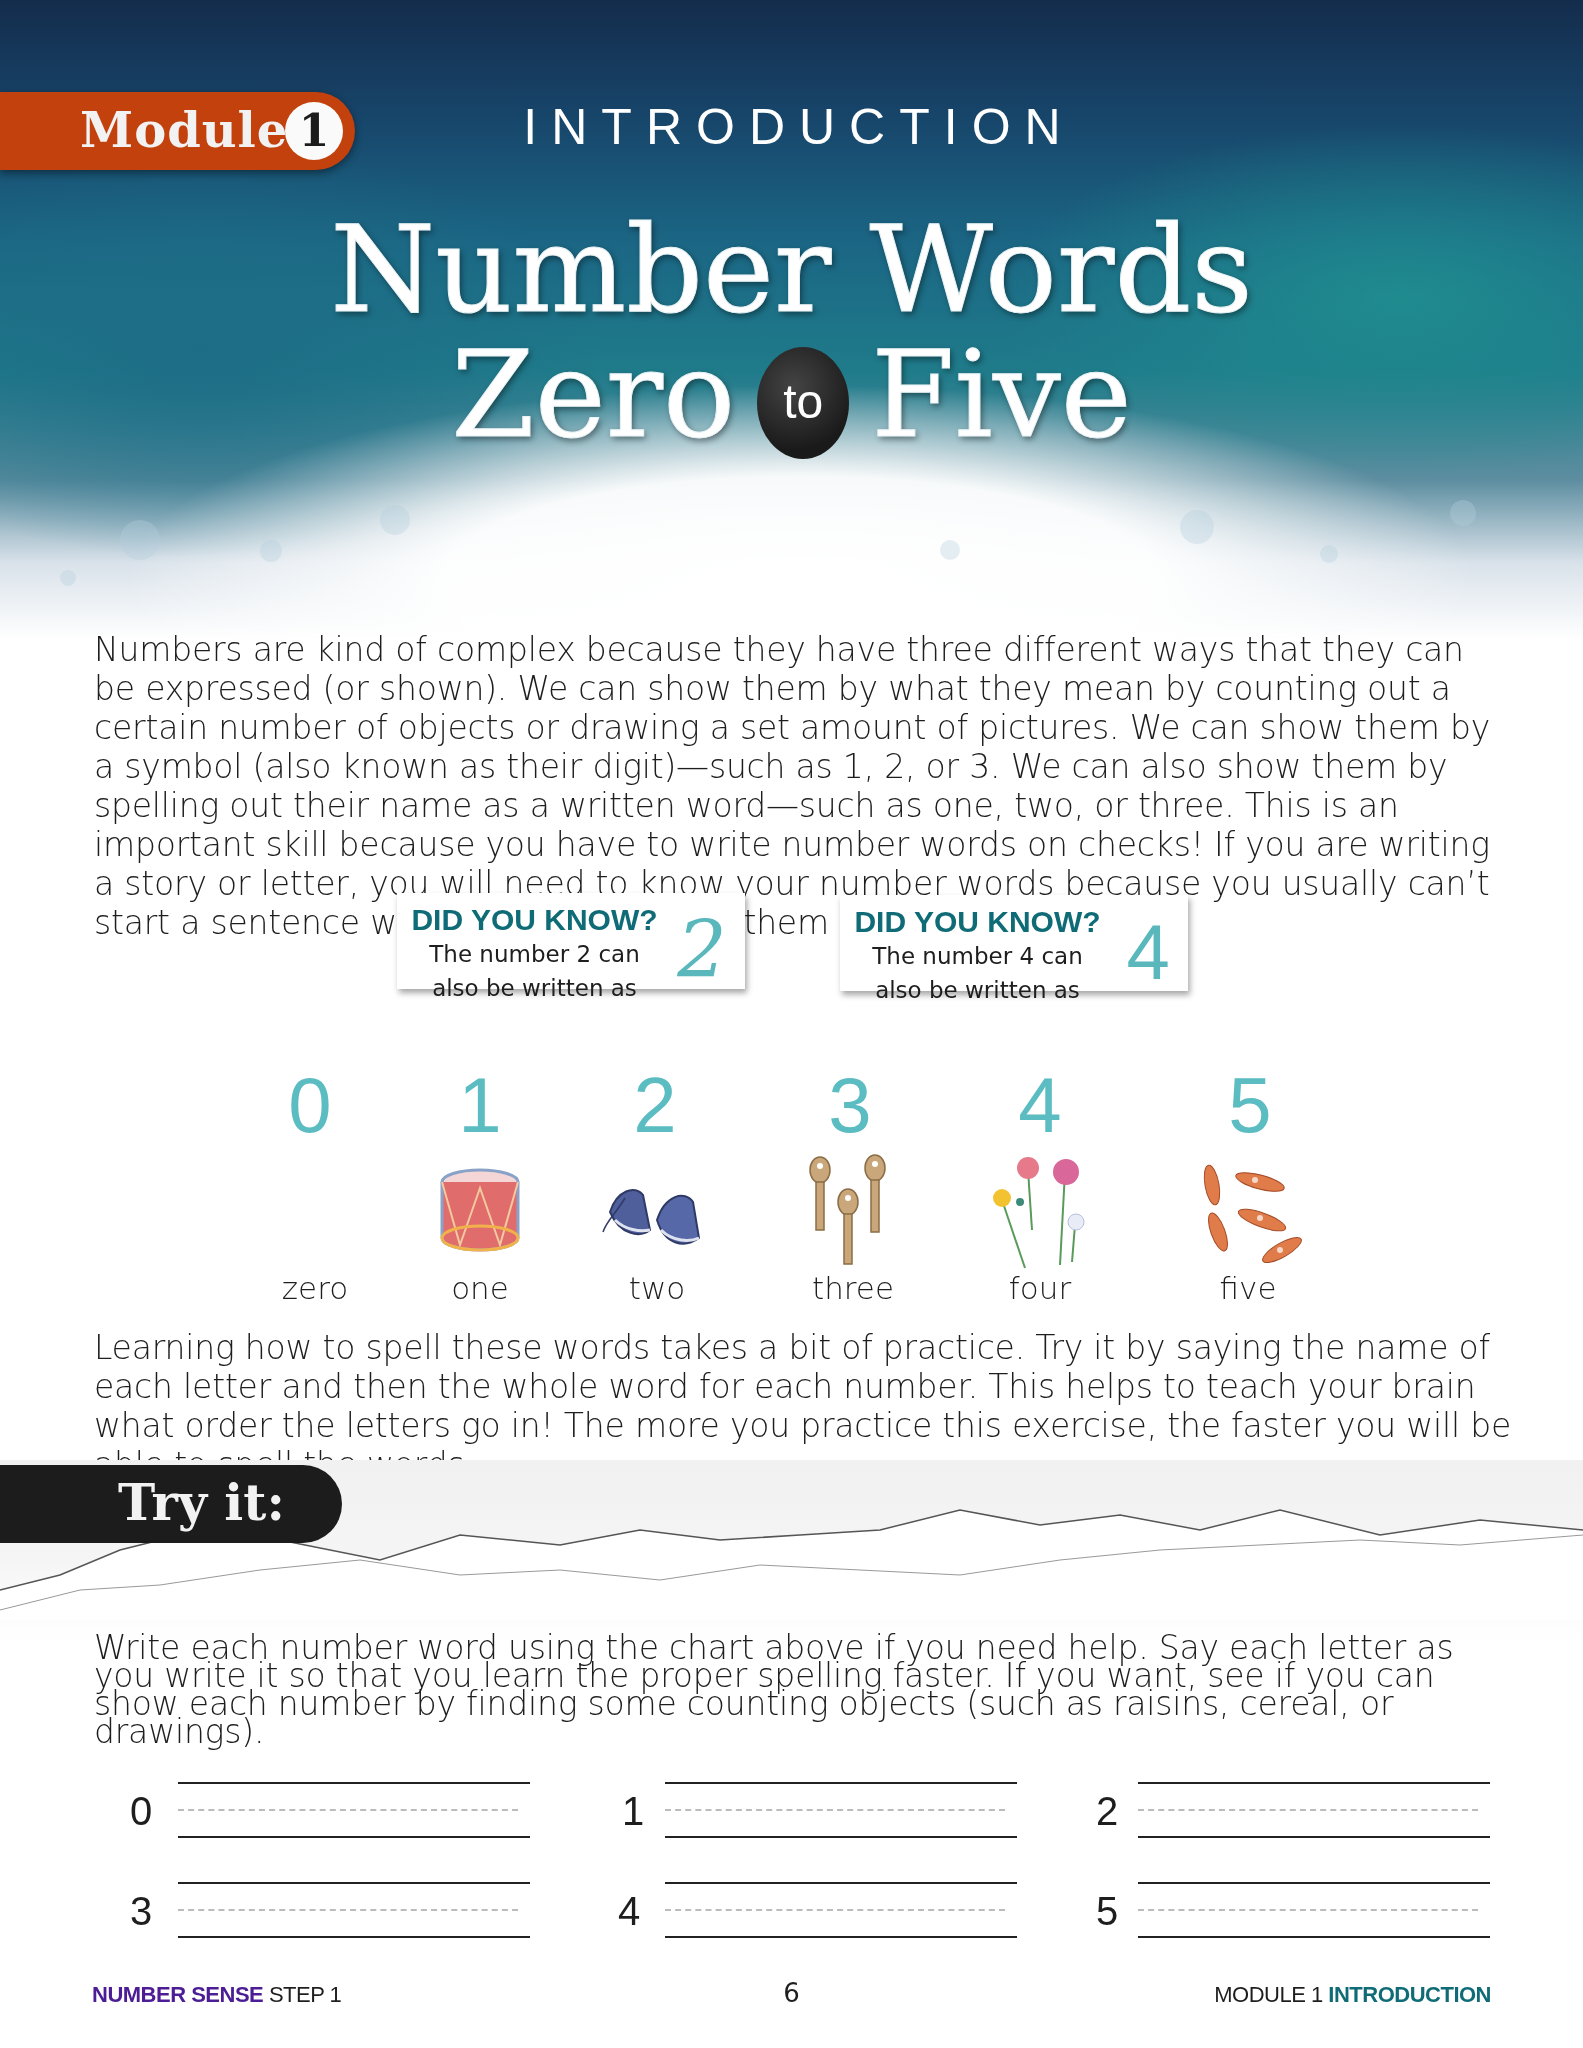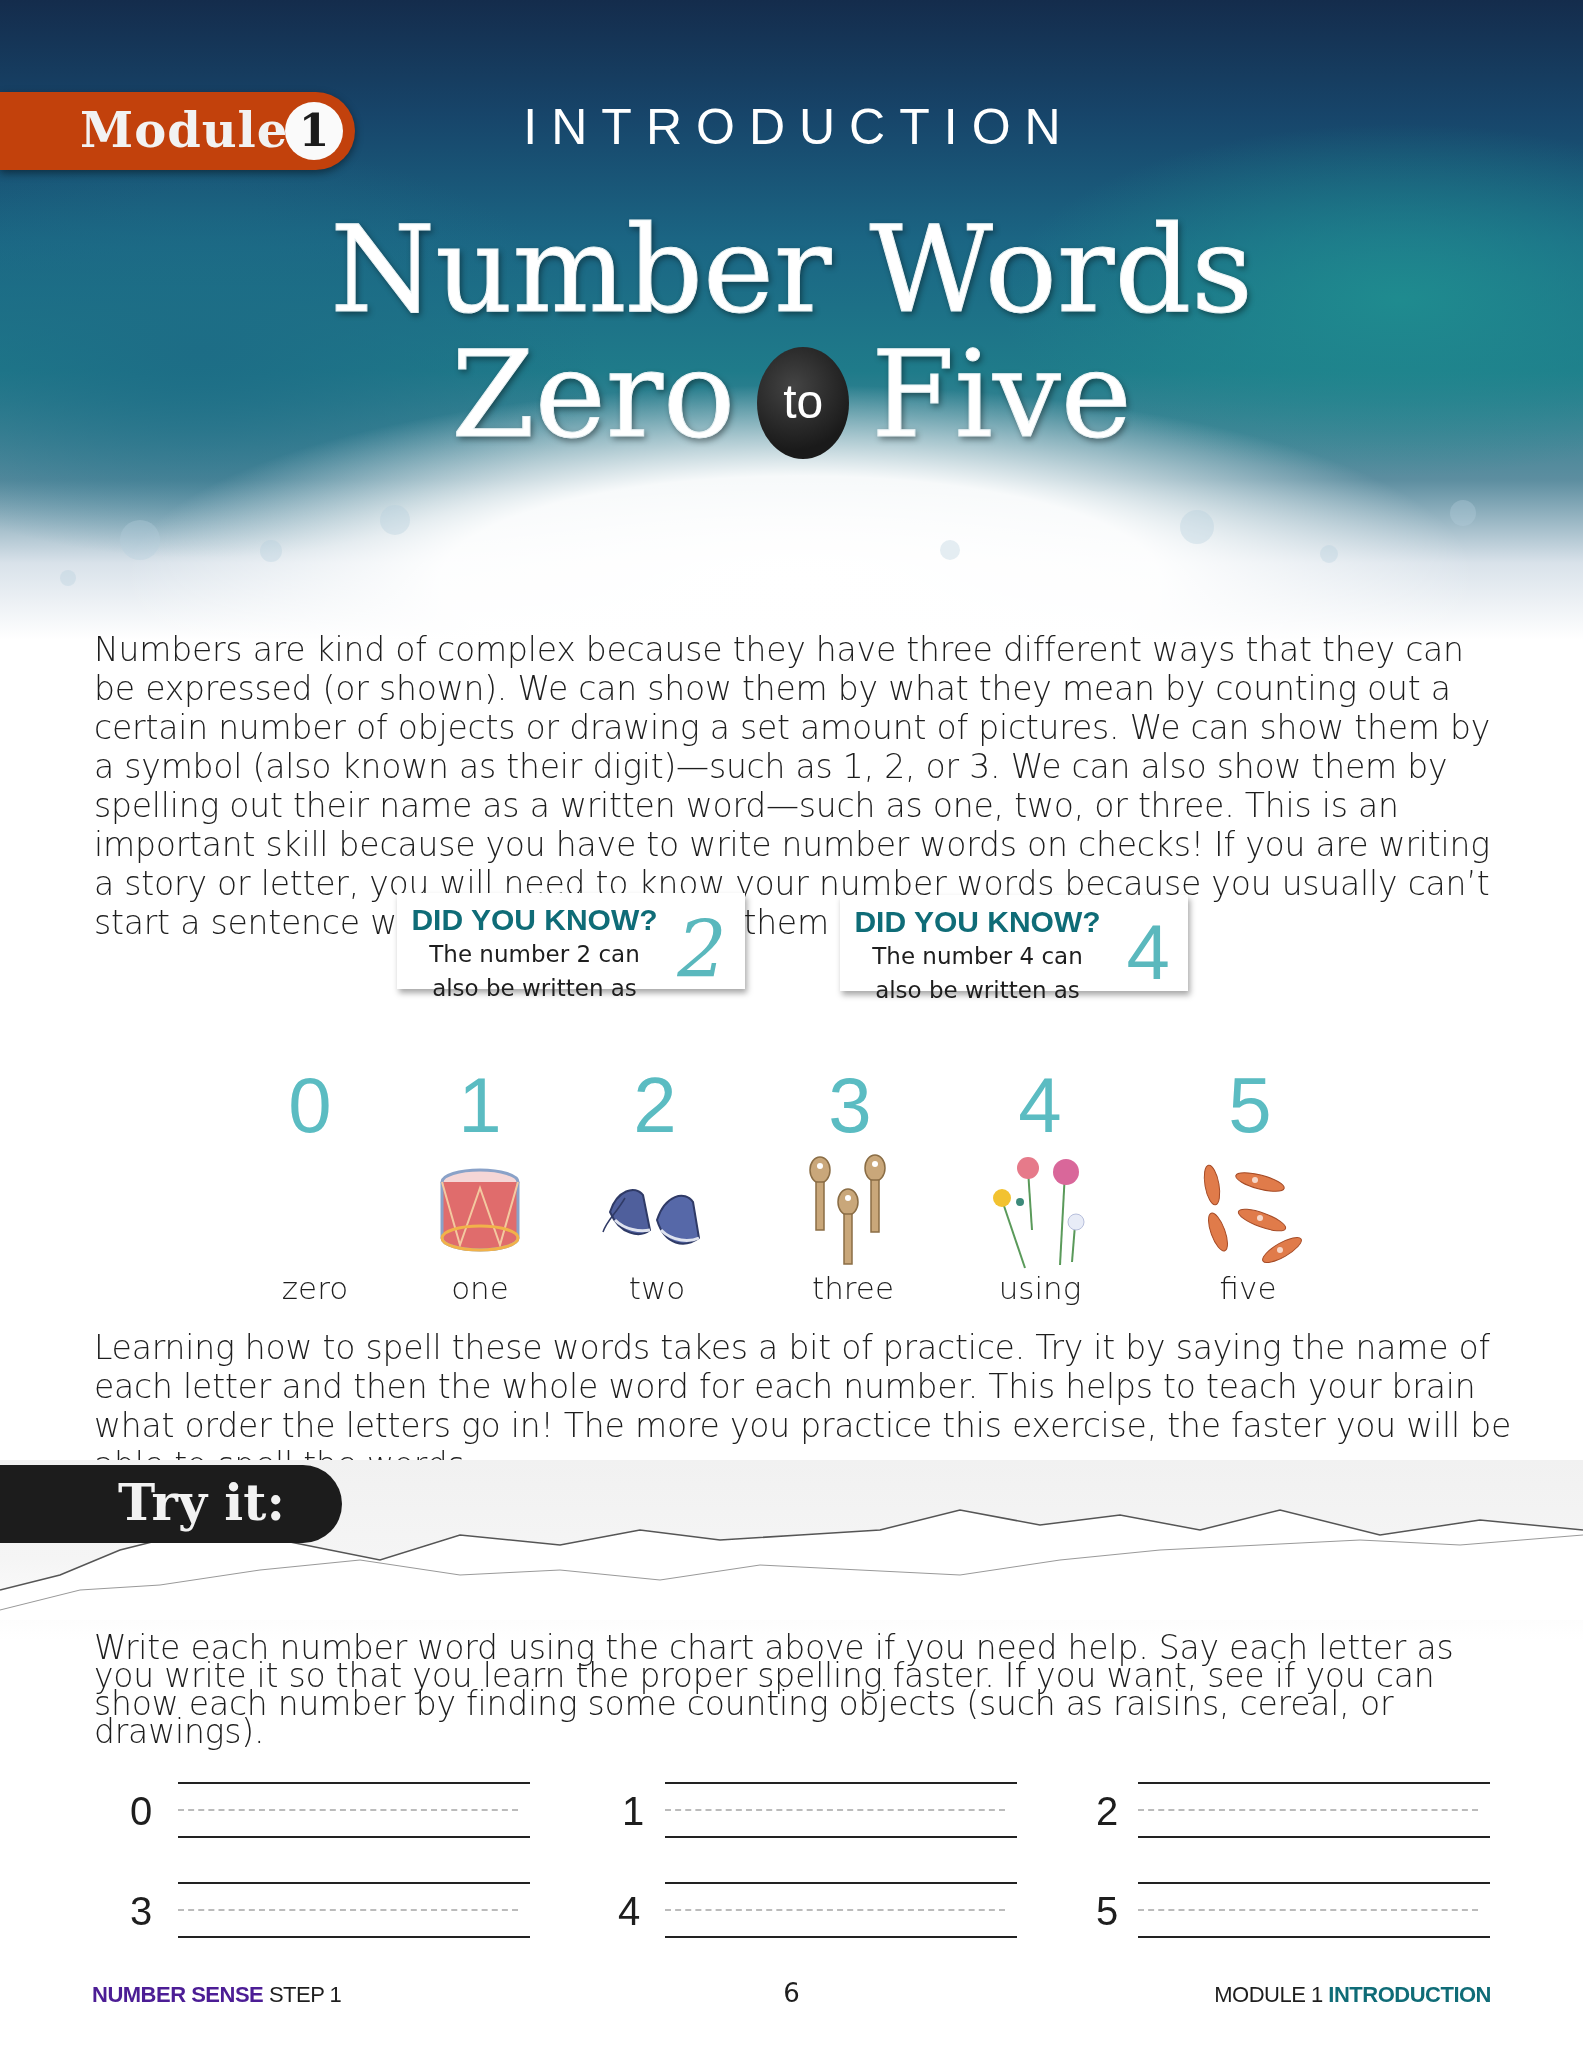--- a/index.html
+++ b/index.html
@@ -156,21 +156,21 @@
       <circle cx="65" cy="30" r="3"></circle>
         <circle cx="70" cy="68" r="3"></circle>
         <circle cx="90" cy="100" r="3"></circle>
     </g>
   </svg>
 
   <div class="word" style="left:315px">zero</div>
   <div class="word" style="left:480px">one</div>
   <div class="word" style="left:657px">two</div>
   <div class="word" style="left:853px">three</div>
-  <div class="word" style="left:1040px">using</div>
+  <div class="word" style="left:1040px">four</div>
   <div class="word" style="left:1248px">five</div>
 </div>
 
 <div class="para para2">Learning how to spell these words takes a bit of practice. Try it by saying the name of each letter and then the whole word for each number. This helps to teach your brain what order the letters go in! The more you practice this exercise, the faster you will be able to spell the words.</div>
 
 <div class="try-strip"></div>
 <svg class="tear" viewBox="0 0 1583 130" preserveAspectRatio="none">
   <path d="M0 100 L60 85 L120 60 L200 40 L280 50 L380 70 L460 45 L560 55 L640 40 L720 50 L800 45 L880 40 L960 20 L1040 35 L1120 25 L1200 40 L1280 20 L1380 45 L1480 30 L1583 40 L1583 130 L0 130 Z" fill="#ffffff"></path>
   <path d="M0 100 L60 85 L120 60 L200 40 L280 50 L380 70 L460 45 L560 55 L640 40 L720 50 L800 45 L880 40 L960 20 L1040 35 L1120 25 L1200 40 L1280 20 L1380 45 L1480 30 L1583 40" fill="none" stroke="#555" stroke-width="1.5"></path>
   <path d="M0 120 L80 100 L160 95 L260 80 L360 70 L460 85 L560 80 L660 90 L760 75 L860 80 L960 85 L1060 70 L1160 60 L1260 55 L1360 50 L1460 55 L1583 45" fill="none" stroke="#999" stroke-width="1"></path>

